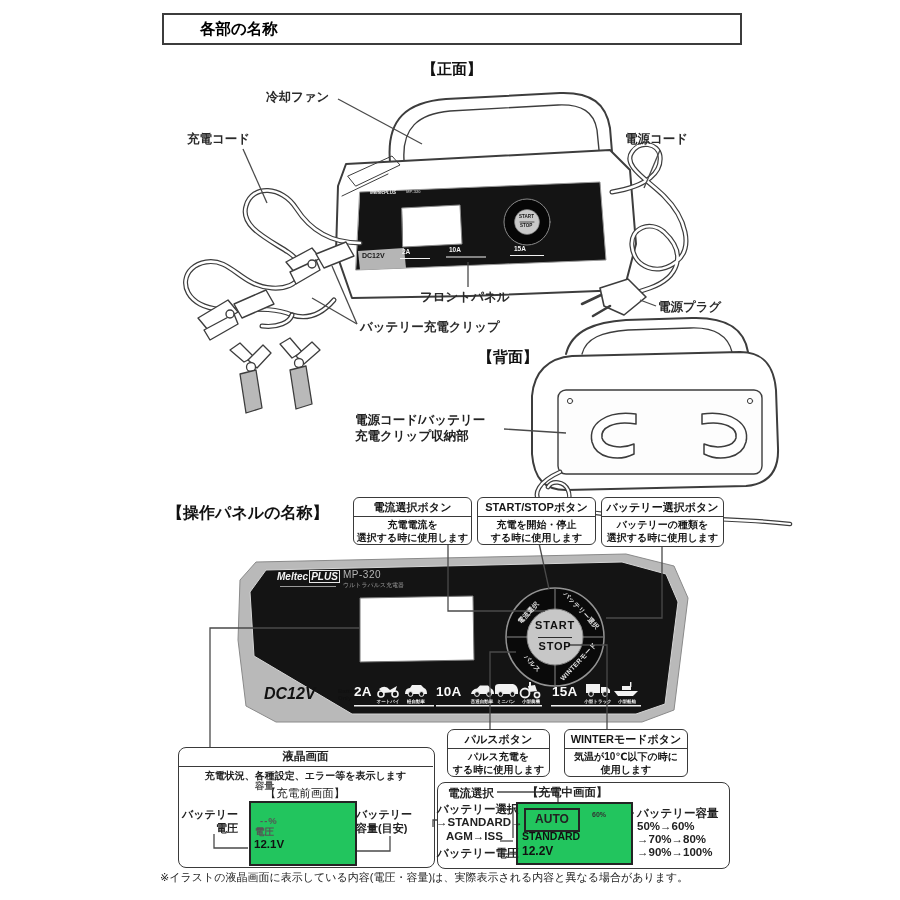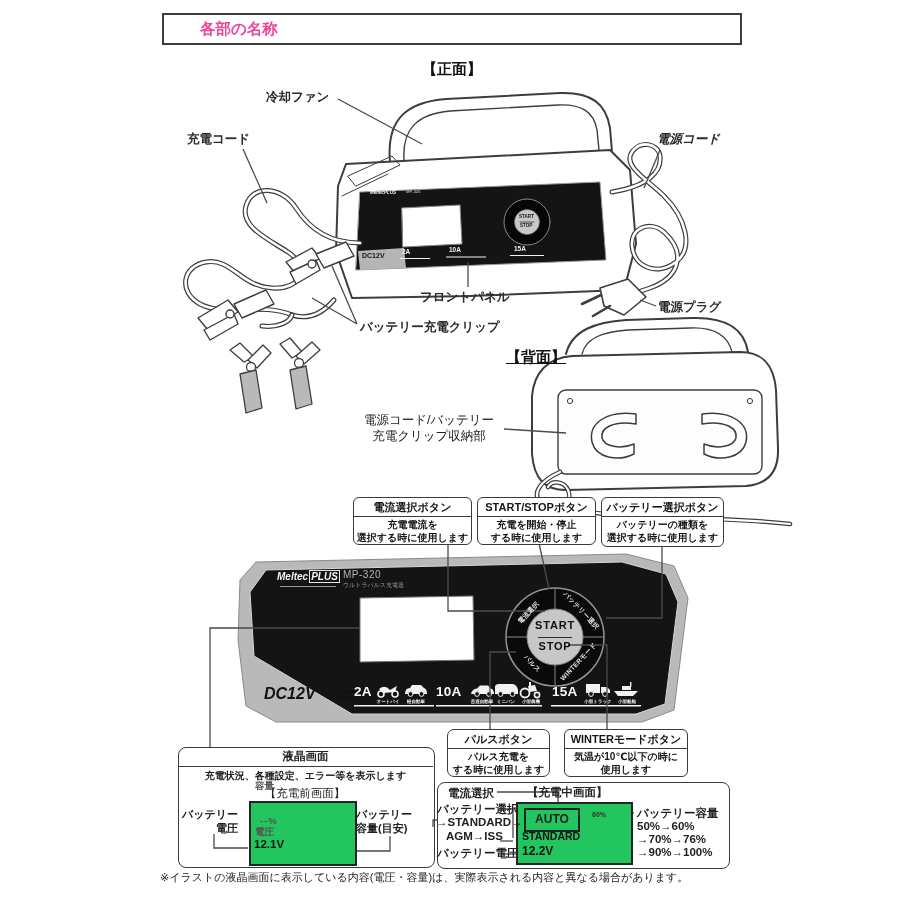--- a/index.html
+++ b/index.html
@@ -2,21 +2,21 @@
 <html><head>
 <meta charset="utf-8">
 <style>
   html,body{margin:0;padding:0;background:#fff;}
   .page{position:relative;width:900px;height:900px;background:#fff;overflow:hidden;
         font-family:"Liberation Sans","DejaVu Sans",sans-serif;color:#222;}
   .abs{position:absolute;white-space:nowrap;}
   .lbl{position:absolute;font-size:12.5px;font-weight:600;color:#2a2a2a;white-space:nowrap;}
   .hdg{position:absolute;font-size:15px;font-weight:700;color:#111;white-space:nowrap;}
   .titlebox{position:absolute;left:162px;top:13px;width:576px;height:28px;border:2px solid #3c3c3c;background:#fff;}
-  .titlebox span{position:absolute;left:36px;top:4px;font-size:15.5px;font-weight:700;color:#ec4899;}
+  .titlebox span{position:absolute;left:36px;top:4px;font-size:15.5px;font-weight:700;color:#000000;}
   .callout{position:absolute;border:1.6px solid #3a3a3a;border-radius:6px;background:#fff;text-align:center;}
   .callout .ct{font-size:11px;font-weight:700;color:#161616;padding:2px 0 1px;border-bottom:1.4px solid #3a3a3a;}
   .callout .cb{font-size:10px;font-weight:600;line-height:1.28;padding-top:2px;color:#161616;}
   .bigbox{position:absolute;border:1.6px solid #3a3a3a;border-radius:8px;background:transparent;}
   .boxtitle{position:absolute;left:178px;top:747px;width:255px;text-align:center;font-size:11.5px;font-weight:700;
             border-bottom:1.4px solid #3a3a3a;padding:2px 0;box-sizing:border-box;}
   .screen{position:absolute;border:2px solid #242424;background:#22c55e;}
   .qlabel{position:absolute;color:#e6e6e6;font-size:6.5px;font-weight:600;letter-spacing:.4px;white-space:nowrap;
           transform:translate(-50%,-50%) rotate(var(--r));}
   .tiny-veh{position:absolute;color:#f0f0f0;font-size:4.5px;font-weight:600;text-align:center;white-space:nowrap;}
@@ -234,44 +234,45 @@
 </svg>
 
 <div class="titlebox">
   <span>各部の名称</span>
 </div>
 
 <div class="hdg" style="left:422px;top:60px;">【正面】</div>
 
 <div class="lbl" style="left:266px;top:89px;">冷却ファン</div>
 <div class="lbl" style="left:187px;top:131px;">充電コード</div>
-<div class="lbl" style="left:657px;top:131px;font-style:italic;">電源コード</div>
+<div class="lbl" style="left:625px;top:131px;">電源コード</div>
 <div class="lbl" style="left:420px;top:289px;">フロントパネル</div>
 <div class="lbl" style="left:658px;top:299px;">電源プラグ</div>
 <div class="lbl" style="left:360px;top:319px;">バッテリー充電クリップ</div>
 
 <div class="mini" style="left:370px;top:190px;font-size:4.5px;font-style:italic;">
   <span>Meltec</span><span>PLUS</span>
 </div>
 <div class="mini" style="left:406px;top:189px;font-size:4.2px;color:#aaa;">MP-320</div>
 <div class="mini" style="left:519px;top:214px;font-size:4.6px;color:#161616;">START</div>
 <div class="mini" style="left:520px;top:223px;font-size:4.6px;color:#161616;">STOP</div>
 <div class="mini" style="left:362px;top:252px;font-size:7px;color:#161616;">DC12V</div>
 <div class="mini" style="left:402px;top:248px;font-size:6.5px;">2A</div>
 <div class="mini" style="left:449px;top:246px;font-size:6.5px;">10A</div>
 <div class="mini" style="left:514px;top:244.5px;font-size:6.5px;">15A</div>
 
-<div class="hdg" style="left:506px;top:348px;text-decoration:underline;">【背面】</div>
-
-
-<div class="abs" style="left:355px;top:412px;width:148px;text-align:center;font-size:12.5px;font-weight:400;line-height:1.3;">
+<div class="hdg" style="left:478px;top:348px;">【背面】</div>
+
+
+<div class="abs" style="left:355px;top:412px;width:148px;font-size:12.5px;font-weight:700;line-height:1.3;">
   <div>電源コード/バッテリー</div>
   <div>充電クリップ収納部</div>
 </div>
 
+<div class="hdg" style="left:167px;top:503px;font-size:16px;">【操作パネルの名称】</div>
 
 <div class="callout" style="left:353px;top:497px;width:117px;height:46px;">
   <div class="ct">電流選択ボタン</div>
   <div class="cb">
     <div>充電電流を</div>
     <div>選択する時に使用します</div>
   </div>
 </div>
 <div class="callout" style="left:477px;top:497px;width:117px;height:46px;">
   <div class="ct">START/STOPボタン</div>
@@ -364,18 +365,18 @@
 <div class="abs" style="left:522px;top:844px;font-size:12px;font-weight:700;color:#111;">12.2V</div>
 <div class="abs" style="left:592px;top:811px;font-size:7px;font-weight:600;color:#333;">60%</div>
 
 <div class="abs" style="left:437px;top:802px;font-size:11.5px;font-weight:600;">バッテリー選択</div>
 <div class="abs" style="left:436px;top:816px;font-size:11.5px;font-weight:600;">→STANDARD→</div>
 <div class="abs" style="left:446px;top:830px;font-size:11.5px;font-weight:600;">AGM→ISS</div>
 <div class="abs" style="left:437px;top:846px;font-size:11.5px;font-weight:600;">バッテリー電圧</div>
 
 <div class="abs" style="left:637px;top:806px;font-size:11.5px;font-weight:700;">バッテリー容量</div>
 <div class="abs" style="left:637px;top:820px;font-size:11.5px;font-weight:600;">50%→60%</div>
-<div class="abs" style="left:637px;top:833px;font-size:11.5px;font-weight:600;">→70%→76%</div>
+<div class="abs" style="left:637px;top:833px;font-size:11.5px;font-weight:600;">→70%→80%</div>
 <div class="abs" style="left:637px;top:846px;font-size:11.5px;font-weight:600;">→90%→100%</div>
 
 <div class="abs" style="left:160px;top:870px;font-size:11px;color:#222;">※イラストの液晶画面に表示している内容(電圧・容量)は、実際表示される内容と異なる場合があります。</div>
 
 </div>
 
 </body></html>

